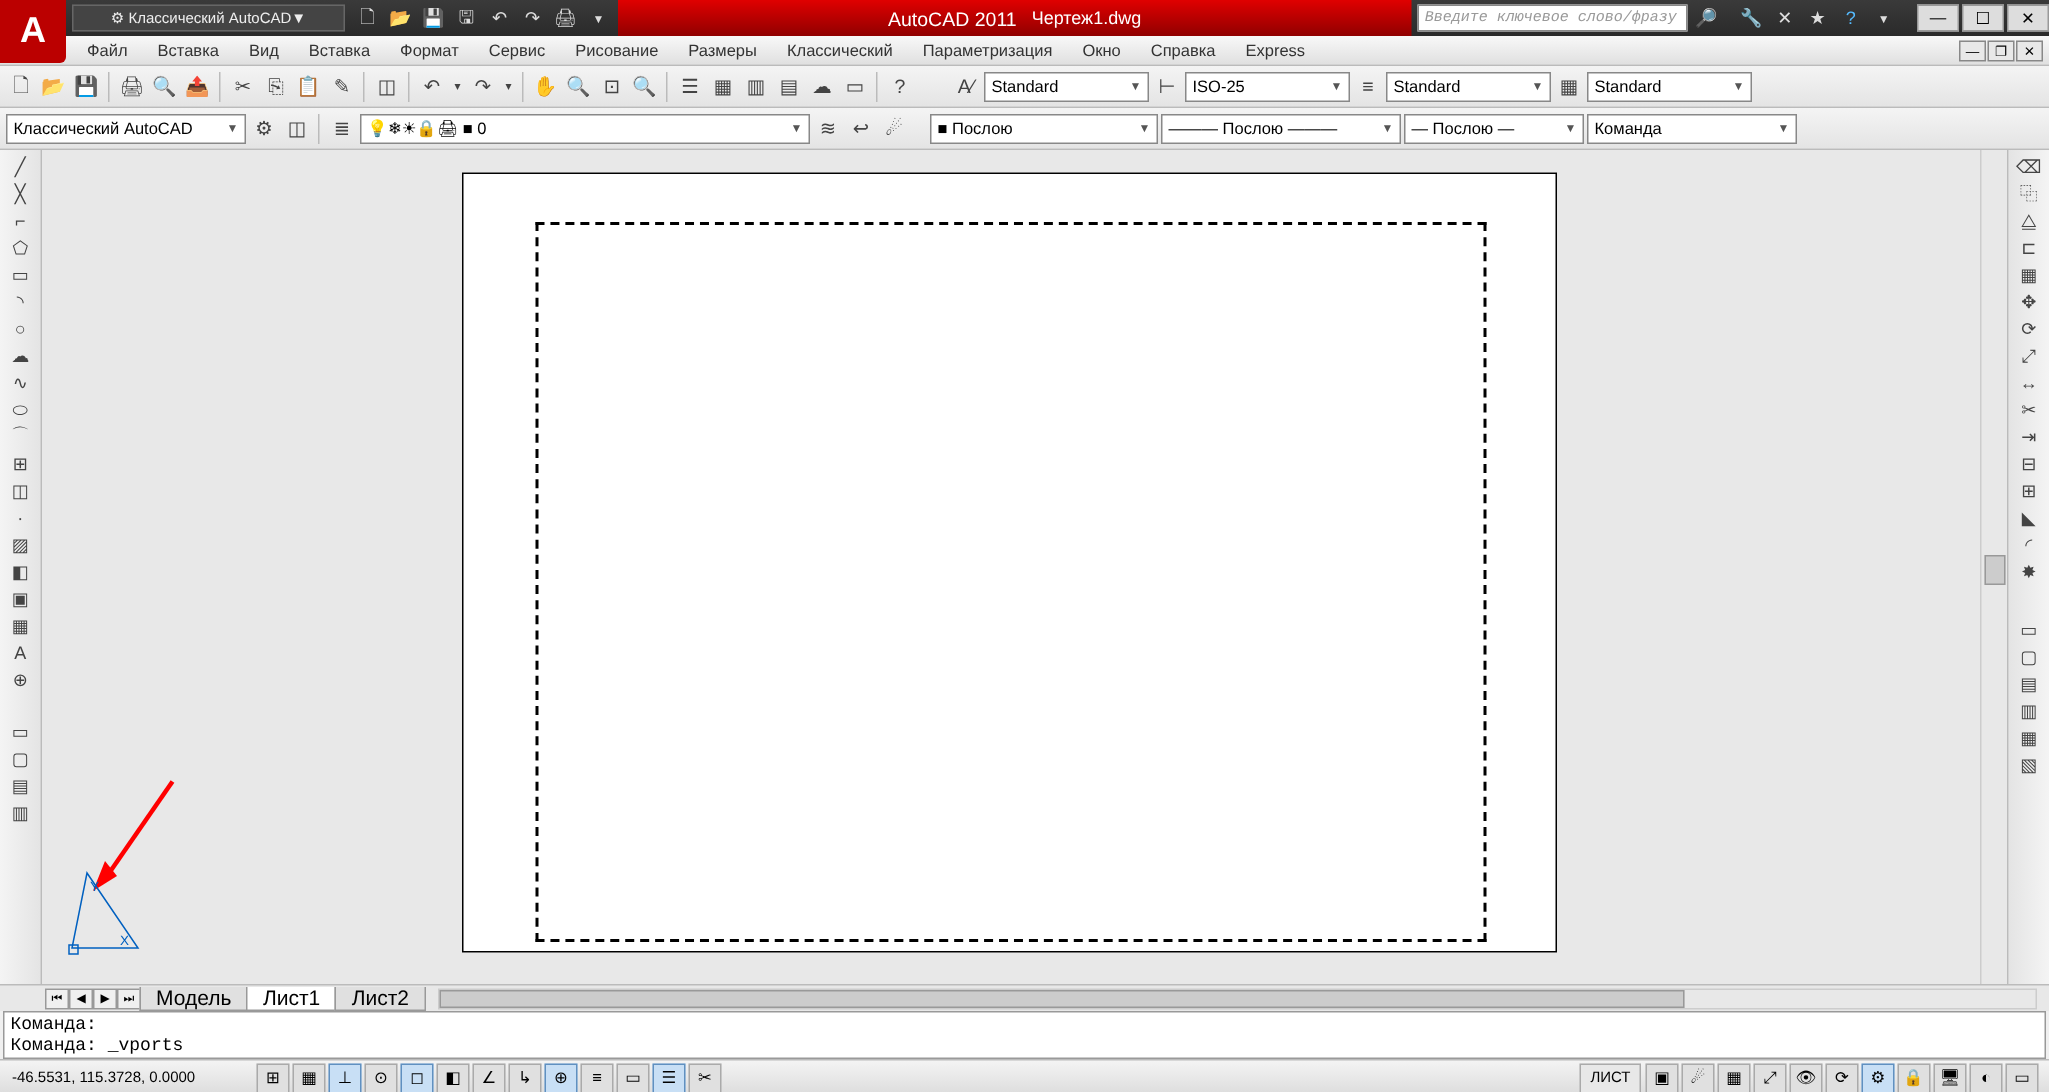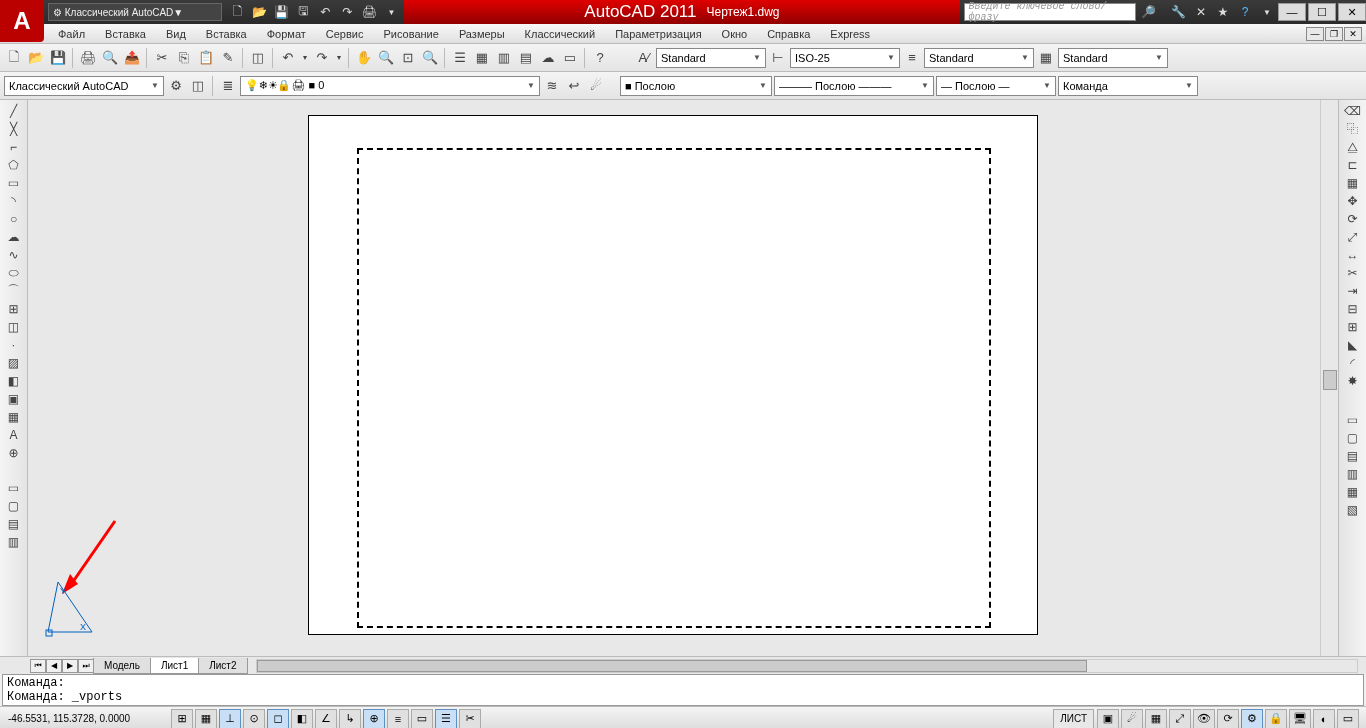--- a/index.html
+++ b/index.html
@@ -1,23 +1,23 @@
 <!DOCTYPE html>
 <html><head>
 <meta charset="utf-8">
 <style>
 html,body{margin:0;padding:0;width:1366px;height:728px;font-family:Tahoma,Arial,sans-serif;font-size:11px;overflow:hidden;background:#f0f0f0;}
 *{box-sizing:border-box;}
 .titlebar{height:24px;background:linear-gradient(#3a3a3a,#2a2a2a);display:flex;align-items:center;position:relative;}
 .logo{width:44px;height:42px;background:#b00;position:absolute;top:0;left:0;z-index:10;display:flex;align-items:center;justify-content:center;color:#fff;font-size:24px;font-weight:bold;border-radius:0 0 4px 0;}
-.ws-dd{margin-left:48px;height:18px;background:#444;border:1px solid #666;color:#eee;font-size:10px;padding:0 4px;display:flex;align-items:center;width:182px;justify-content:flex-start;}
+.ws-dd{margin-left:48px;height:18px;background:#444;border:1px solid #666;color:#eee;font-size:10px;padding:0 4px;display:flex;align-items:center;width:182px;justify-content:center;}
 .qat{display:flex;gap:4px;margin-left:6px;}
 .qat-btn{width:18px;height:18px;display:flex;align-items:center;justify-content:center;color:#ddd;font-size:12px;cursor:pointer;}
 .title-red{flex:0 0 auto;height:24px;background:linear-gradient(#e00000,#900000);display:flex;align-items:center;justify-content:center;margin-left:4px;padding:0 180px;}
-.title-text{color:#fff;font-size:17px;}
+.title-text{color:#fff;font-size:13px;}
 .title-file{color:#fff;font-size:12px;margin-left:10px;}
 .search-box{margin-left:4px;height:18px;width:180px;background:#fff;border:1px solid #888;font-style:italic;color:#999;font-size:10px;padding:0 4px;display:flex;align-items:center;font-family:Liberation Mono, monospace;}
 .win-ctrl{margin-left:auto;display:flex;gap:0;}
 .win-btn{width:28px;height:18px;background:#ddd;border:1px solid #999;display:flex;align-items:center;justify-content:center;font-size:11px;cursor:pointer;margin-left:2px;}
 .menubar{height:20px;background:linear-gradient(#f8f8f8,#e0e0e0);display:flex;align-items:center;padding-left:48px;border-bottom:1px solid #bbb;}
 .menu-item{padding:0 10px;height:20px;display:flex;align-items:center;cursor:pointer;color:#333;text-align:center;}
 .mdi-ctrl{margin-left:auto;display:flex;margin-right:4px;}
 .mdi-btn{width:18px;height:14px;border:1px solid #888;background:#e8e8e8;margin-left:1px;font-size:9px;display:flex;align-items:center;justify-content:center;cursor:pointer;}
 .toolbar-row{height:28px;background:linear-gradient(#f4f4f4,#e4e4e4);border-bottom:1px solid #bbb;display:flex;align-items:center;padding:0 4px;gap:2px;}
 .tb-btn{width:20px;height:20px;display:flex;align-items:center;justify-content:center;cursor:pointer;border:1px solid transparent;font-size:13px;color:#444;}
@@ -31,21 +31,21 @@
 .paper{position:absolute;left:280px;top:15px;width:730px;height:520px;background:#fff;border:1px solid #000;}
 .paper-shadow{position:absolute;left:284px;top:19px;width:730px;height:520px;background:#000;z-index:-1;}
 .vport{position:absolute;left:48px;top:32px;width:634px;height:480px;border:2px dashed #000;}
 .ucs{position:absolute;left:12px;bottom:16px;width:60px;height:70px;}
 .arrow{position:absolute;left:32px;bottom:60px;width:60px;height:80px;pointer-events:none;}
 .rtool{width:28px;background:linear-gradient(90deg,#e4e4e4,#f4f4f4);border-left:1px solid #bbb;display:flex;flex-direction:column;align-items:center;padding-top:2px;gap:1px;}
 .vscroll{width:18px;background:#e8e8e8;border-left:1px solid #ccc;position:relative;}
 .vthumb{position:absolute;top:270px;left:2px;width:14px;height:20px;background:#ccc;border:1px solid #999;}
 .tabs-row{height:18px;background:#e8e8e8;display:flex;align-items:center;border-top:1px solid #bbb;padding-left:30px;}
 .tab-nav{width:16px;height:14px;border:1px solid #999;background:#f0f0f0;display:flex;align-items:center;justify-content:center;font-size:8px;cursor:pointer;}
-.tab{height:16px;padding:0 10px;background:#fff;border:1px solid #999;border-top:none;display:flex;align-items:center;cursor:pointer;font-size:10px;margin-left:-1px;}
+.tab{height:16px;padding:0 10px;background:#fff;border:1px solid #999;border-top:none;display:flex;align-items:center;cursor:pointer;font-size:14px;margin-left:-1px;}
 .tab.inactive{background:#e0e0e0;}
 .hscroll{flex:1;margin:0 8px;height:14px;background:#e8e8e8;border:1px solid #ccc;position:relative;}
 .hthumb{position:absolute;left:0;top:0;width:830px;height:12px;background:#ccc;border:1px solid #999;}
 .cmdline{height:32px;background:#fff;border:1px solid #999;font-family:'Courier New',monospace;font-size:12px;padding:1px 4px;line-height:14px;margin:0 2px;}
 .status{height:24px;background:linear-gradient(#f4f4f4,#dcdcdc);border-top:1px solid #bbb;display:flex;align-items:center;font-size:10px;}
 .coords{padding:0 8px;width:170px;}
 .sbtn{width:22px;height:20px;border:1px solid #aaa;background:#e0e0e0;display:flex;align-items:center;justify-content:center;cursor:pointer;font-size:11px;margin:0 1px;}
 .sbtn.active{background:#c8dff5;border-color:#6090c0;}
 .s-right{margin-left:auto;display:flex;align-items:center;padding-right:6px;}
 .s-label{padding:0 6px;border:1px solid #aaa;height:20px;display:flex;align-items:center;background:#e8e8e8;margin-right:2px;}

